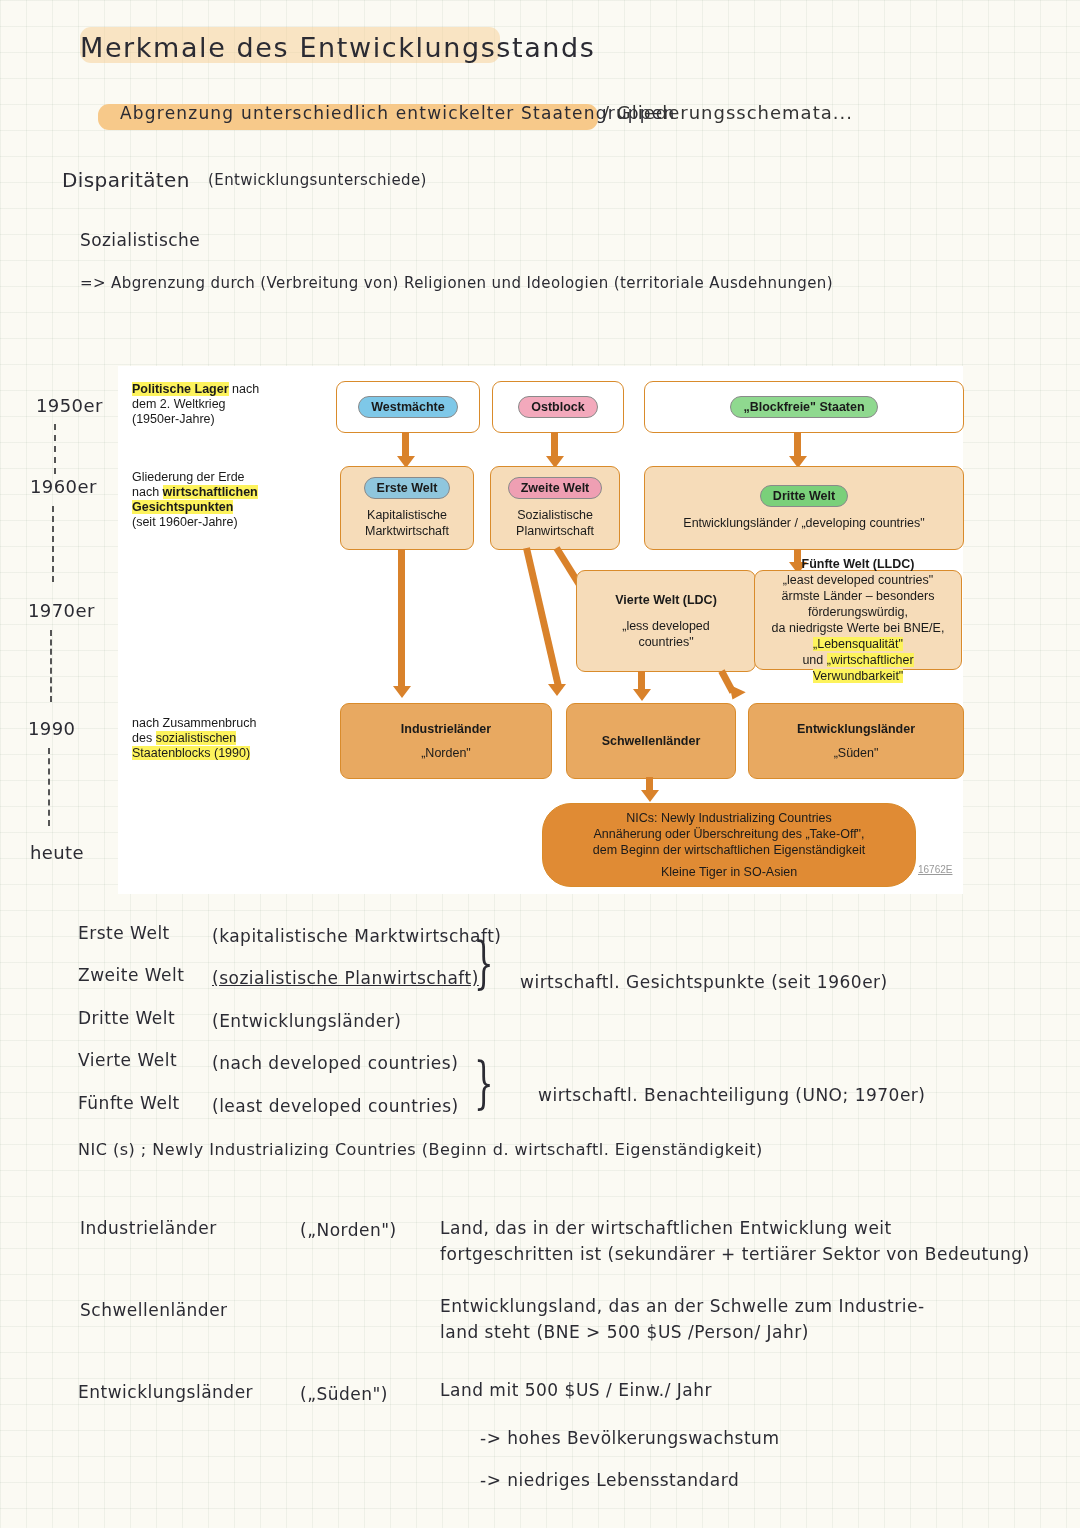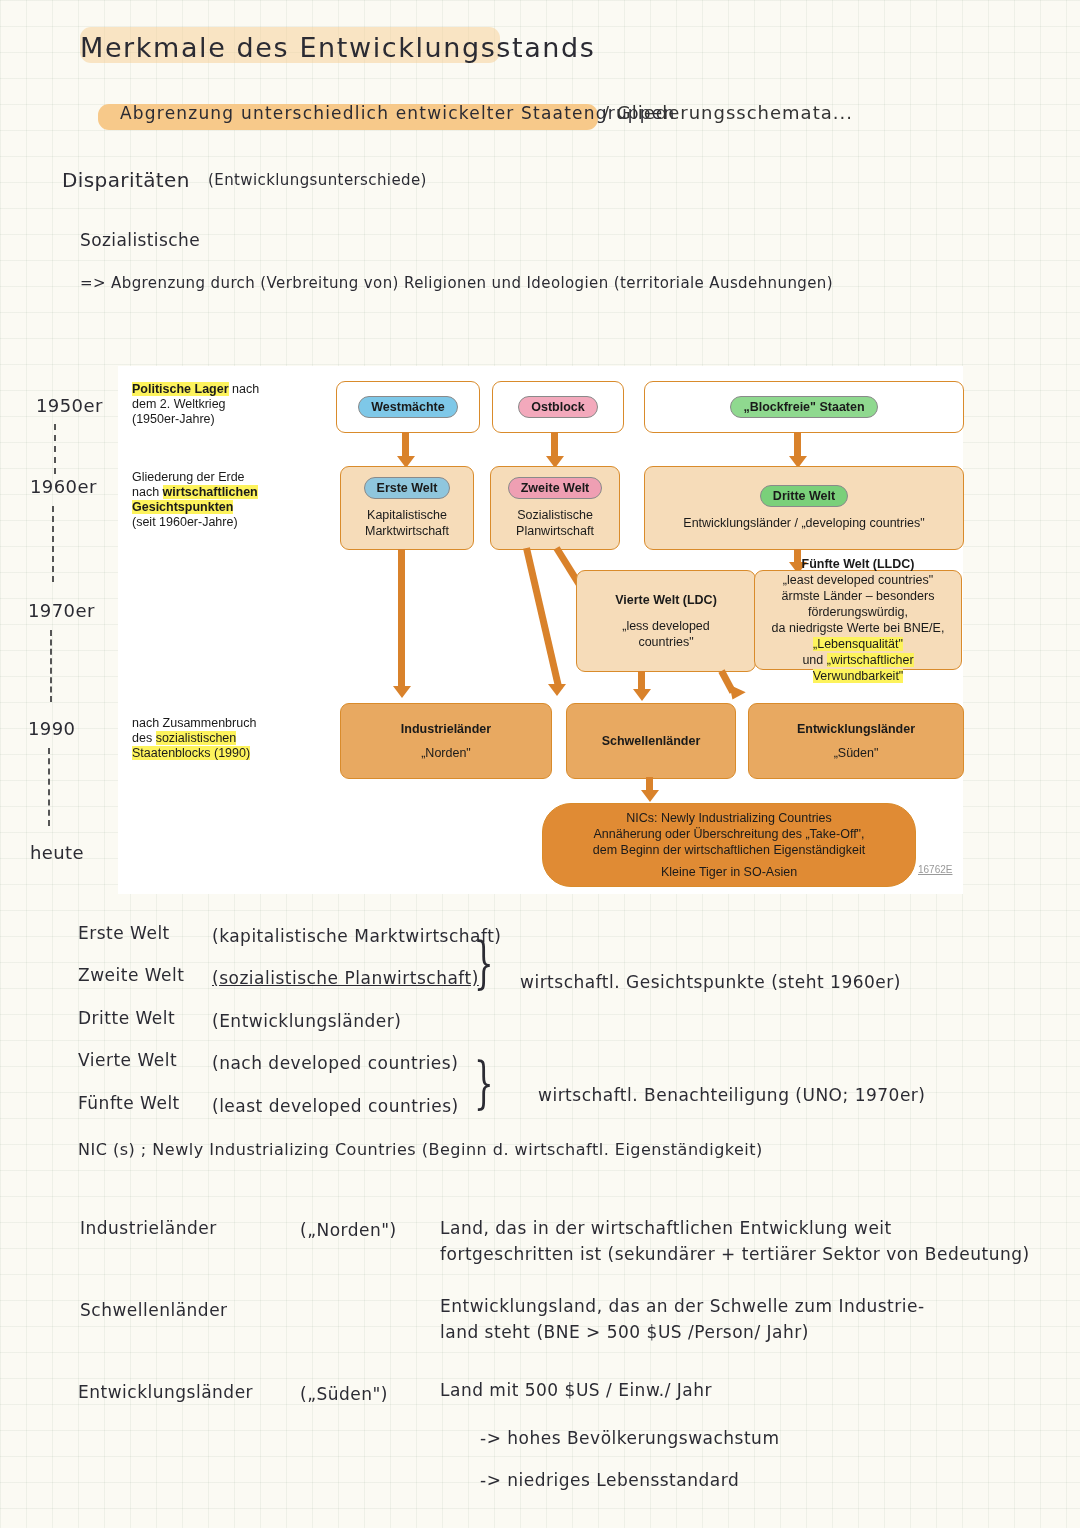--- a/index.html
+++ b/index.html
@@ -218,21 +218,21 @@
 <div class="hand note" style="left:78px;top:923px;">Erste Welt</div>
 <div class="hand note small" style="left:212px;top:926px;">(kapitalistische Marktwirtschaft)</div>
 
 <div class="hand note" style="left:78px;top:965px;">Zweite Welt</div>
 <div class="hand note small" style="left:212px;top:968px;text-decoration:underline;">(sozialistische Planwirtschaft)</div>
 
 <div class="hand note" style="left:78px;top:1008px;">Dritte Welt</div>
 <div class="hand note small" style="left:212px;top:1011px;">(Entwicklungsländer)</div>
 
 <div class="brace" style="left:466px;top:930px;">}</div>
-<div class="hand note small" style="left:520px;top:972px;">wirtschaftl. Gesichtspunkte (steht 1960er)</div>
+<div class="hand note small" style="left:520px;top:972px;">wirtschaftl. Gesichtspunkte (seit 1960er)</div>
 
 <div class="hand note" style="left:78px;top:1050px;">Vierte Welt</div>
 <div class="hand note small" style="left:212px;top:1053px;">(nach developed countries)</div>
 
 <div class="hand note" style="left:78px;top:1093px;">Fünfte Welt</div>
 <div class="hand note small" style="left:212px;top:1096px;">(least developed countries)</div>
 
 <div class="brace" style="left:466px;top:1050px;">}</div>
 <div class="hand note small" style="left:538px;top:1085px;">wirtschaftl. Benachteiligung (UNO; 1970er)</div>
 

